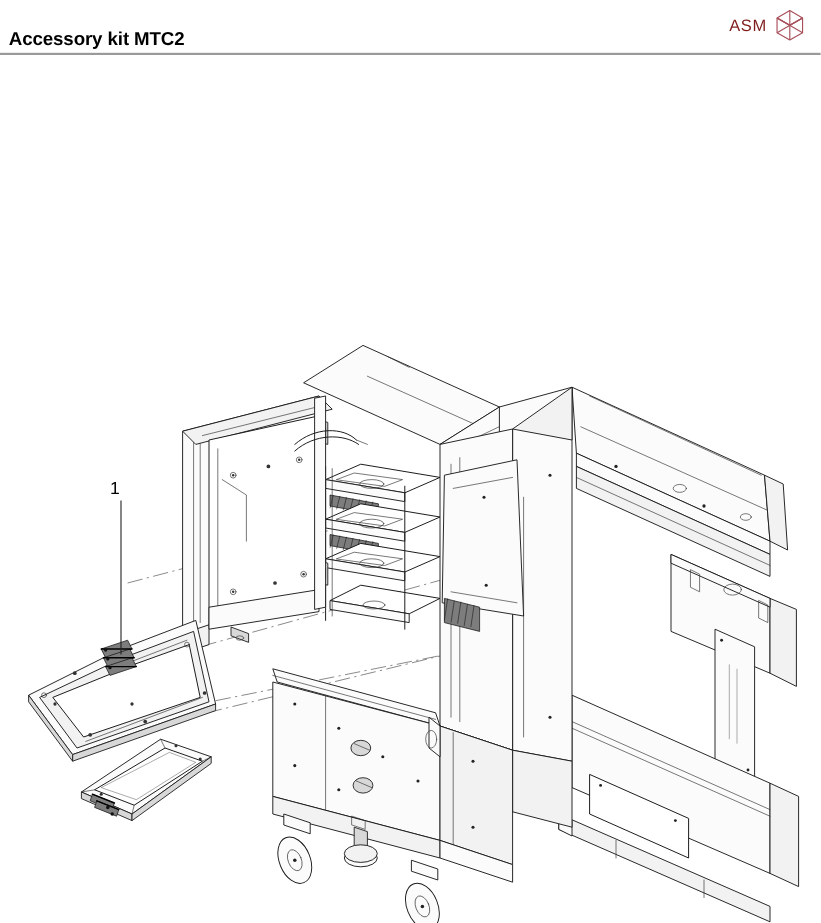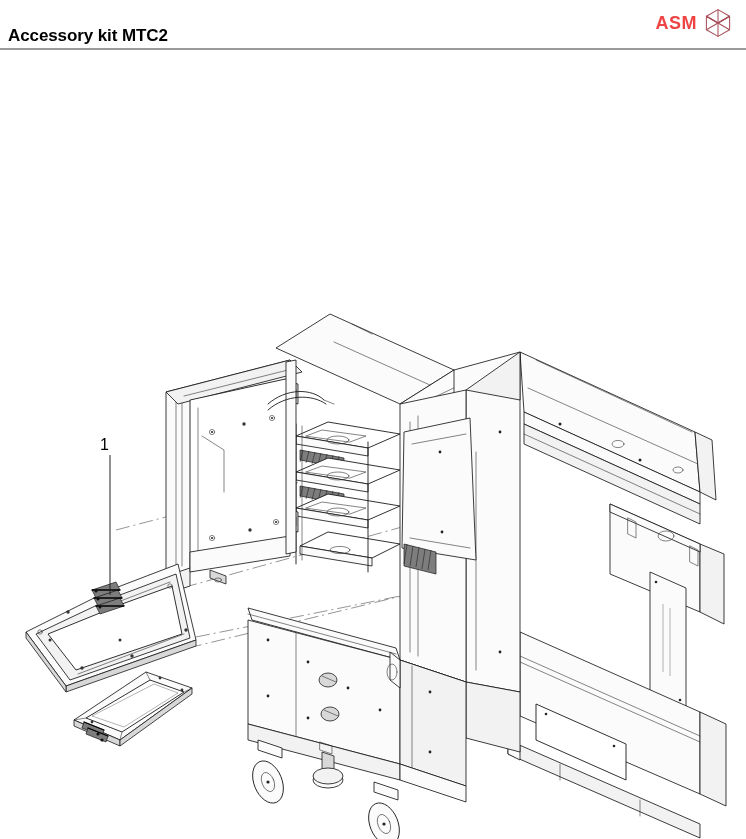--- a/index.html
+++ b/index.html
@@ -26,24 +26,24 @@
   }
   #brand {
     position: absolute;
     right: 14px;
     top: 8px;
     display: flex;
     align-items: center;
     gap: 7px;
   }
   #brand-text {
-    font-size: 18px;
-    font-weight: 700;
+    font-size: 15px;
+    font-weight: 400;
     letter-spacing: 0.5px;
-    color: #ef4444;
+    color: #7f1d1d;
     font-family: "Liberation Sans", sans-serif;
   }
   #brand-mark {
     width: 28px;
     height: 30px;
     display: block;
   }
   #page-title {
     position: absolute;
     left: 8px;

